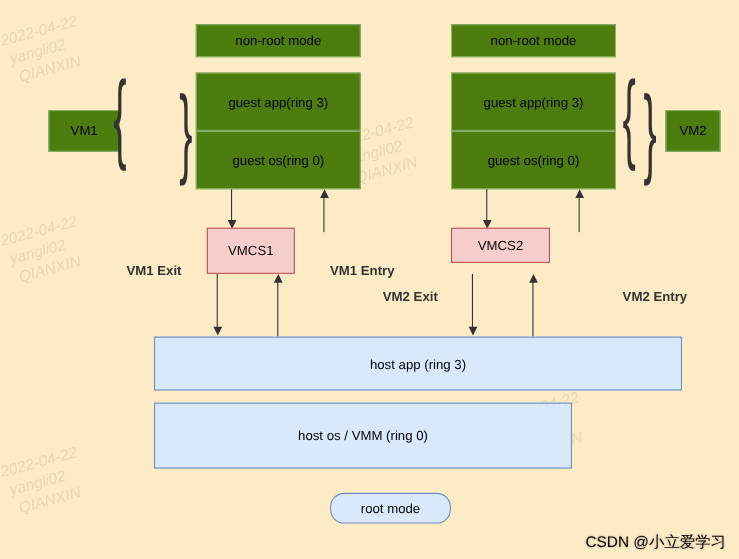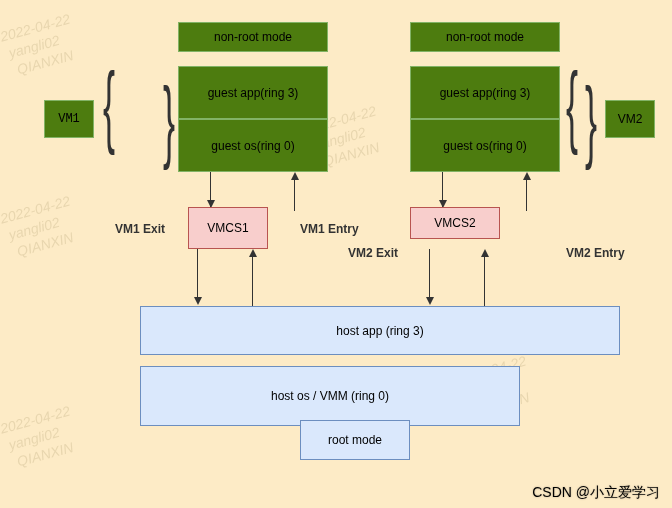--- a/index.html
+++ b/index.html
@@ -38,20 +38,21 @@
       font-size: 90px;
       line-height: 0;
       display: flex; align-items: center; justify-content:center;
       color: #333;
     }
     .lbl {
       position: absolute;
       font-weight: bold;
       font-size: 12px;
       color: #333;
+      margin-top: 17px;
     }
     .arrow {
       position: absolute;
       background: #333;
     }
     .arrow.vert { width: 1.3px; }
     .arrowhead {
       position: absolute;
       width: 0; height: 0;
       border-left: 4px solid transparent;
@@ -82,21 +83,21 @@
 <div class="wm" style="left:310px; top:110px;">2022-04-22
  yangli02
   QIANXIN</div>
 <div class="wm" style="left:460px; top:360px;">2022-04-22
  yangli02
   QIANXIN</div>
 
 <div class="box green" style="left:178px; top:22px; width:150px; height:30px;">non-root mode</div>
 <div class="box green" style="left:178px; top:66px; width:150px; height:53px;">guest app(ring 3)</div>
 <div class="box green" style="left:178px; top:119px; width:150px; height:53px;">guest os(ring 0)</div>
-<div class="box green" style="left:44px; top:100px; width:50px; height:38px;font-family:Liberation Mono, monospace;">VM1</div>
+<div class="box green" style="left:44px; top:100px; width:65px; height:38px;">VM1</div>
 <div class="brace" style="left:100px; top:64px; transform:scaleX(0.4) rotate(180deg);">}</div>
 <div class="brace" style="left:160px; top:64px; transform:scaleX(0.4);">}</div>
 
 <div class="arrow vert" style="left:210px; top:172px; height:35px;"></div>
 <div class="arrowhead down" style="left:206.5px; top:200px;"></div>
 <div class="arrow vert" style="left:294px; top:176px; height:35px;"></div>
 <div class="arrowhead up" style="left:290.5px; top:172px;"></div>
 
 <div class="box pink" style="left:188px; top:207px; width:80px; height:42px;">VMCS1</div>
 <div class="lbl" style="left:115px; top:222px;">VM1 Exit</div>
@@ -123,15 +124,15 @@
 <div class="lbl" style="left:348px; top:246px;">VM2 Exit</div>
 <div class="lbl" style="left:566px; top:246px;">VM2 Entry</div>
 
 <div class="arrow vert" style="left:429px; top:249px; height:53px;"></div>
 <div class="arrowhead down" style="left:425.5px; top:297px;"></div>
 <div class="arrow vert" style="left:484px; top:253px; height:53px;"></div>
 <div class="arrowhead up" style="left:480.5px; top:249px;"></div>
 
 <div class="box blue" style="left:140px; top:306px; width:480px; height:49px;">host app (ring 3)</div>
 <div class="box blue" style="left:140px; top:366px; width:380px; height:60px;">host os / VMM (ring 0)</div>
-<div class="box blue" style="left:300px; top:420px; width:110px; height:40px;">root mode</div>
+<div class="box blue" style="left:300px; top:448px; width:110px; height:28px;border-radius:13px;">root mode</div>
 
 <div class="credit">CSDN @小立爱学习</div>
 
 </body></html>

